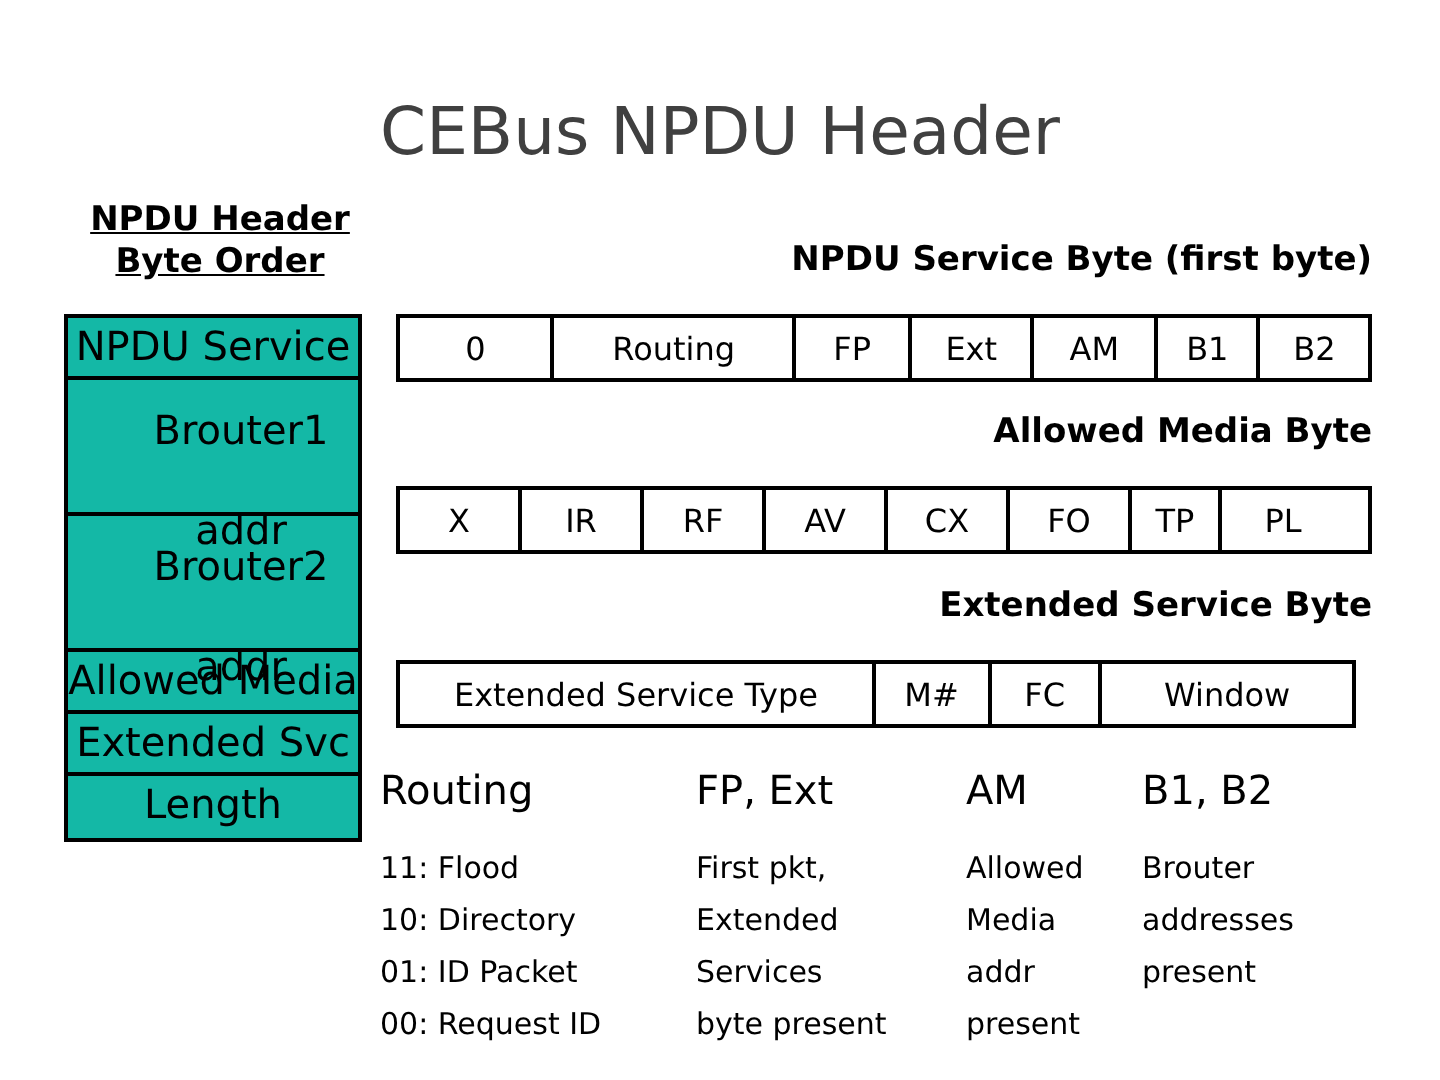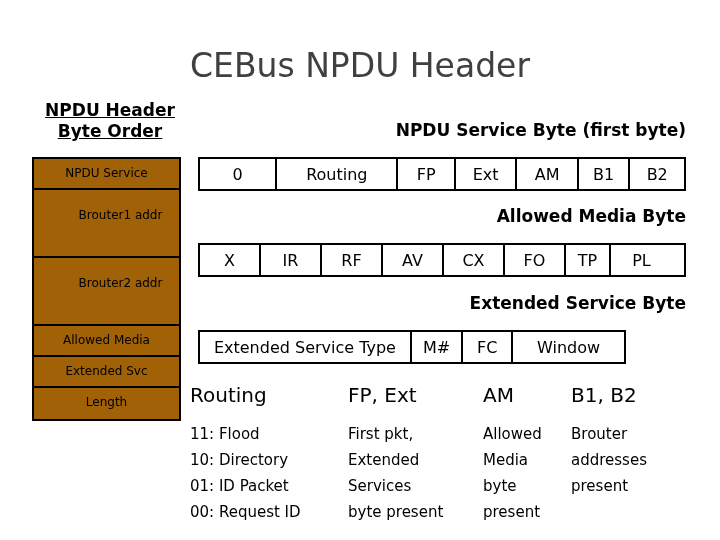--- a/index.html
+++ b/index.html
@@ -51,22 +51,22 @@
     width: 149px;
     border: 2px solid #000;
     box-sizing: border-box;
   }
   .stack .cell {
     border-bottom: 2px solid #000;
     box-sizing: border-box;
     height: 31px;
     line-height: 28px;
     text-align: center;
-    font-size: 12px;
-    background: #a16207;
+    font-size: 20px;
+    background: #14b8a6;
   }
   .stack .cell.tall {
     height: 68px;
     line-height: 50px;
     padding-left: 28px;
   }
   .stack .cell.last {
     border-bottom: none;
   }
 
@@ -94,21 +94,21 @@
     justify-content: center;
     font-size: 16px;
     height: 100%;
   }
   .fieldrow .fcell:last-child {
     border-right: none;
   }
 
   #svc-row  { left: 198px; top: 157px; width: 488px; }
   #media-row{ left: 198px; top: 243px; width: 488px; }
-  #ext-row  { left: 198px; top: 330px; width: 428px; }
+  #ext-row  { left: 198px; top: 330px; width: 480px; }
 
   #svc-title   { left: 198px; top: 120px; width: 488px; }
   #media-title { left: 198px; top: 206px; width: 488px; }
   #ext-title   { left: 198px; top: 293px; width: 488px; }
 
   
   .legend {
     position: absolute;
     top: 383px;
     left: 190px;
@@ -200,21 +200,21 @@
       <div class="line">First pkt,</div>
       <div class="line">Extended</div>
       <div class="line">Services</div>
       <div class="line">byte present</div>
     </div>
 
     <div class="legend-col lc2">
       <div class="head">AM</div>
       <div class="line">Allowed</div>
       <div class="line">Media</div>
-      <div class="line">byte</div>
+      <div class="line">addr</div>
       <div class="line">present</div>
     </div>
 
     <div class="legend-col lc3">
       <div class="head">B1, B2</div>
       <div class="line">Brouter</div>
       <div class="line">addresses</div>
       <div class="line">present</div>
       <div class="line"></div>
     </div>

